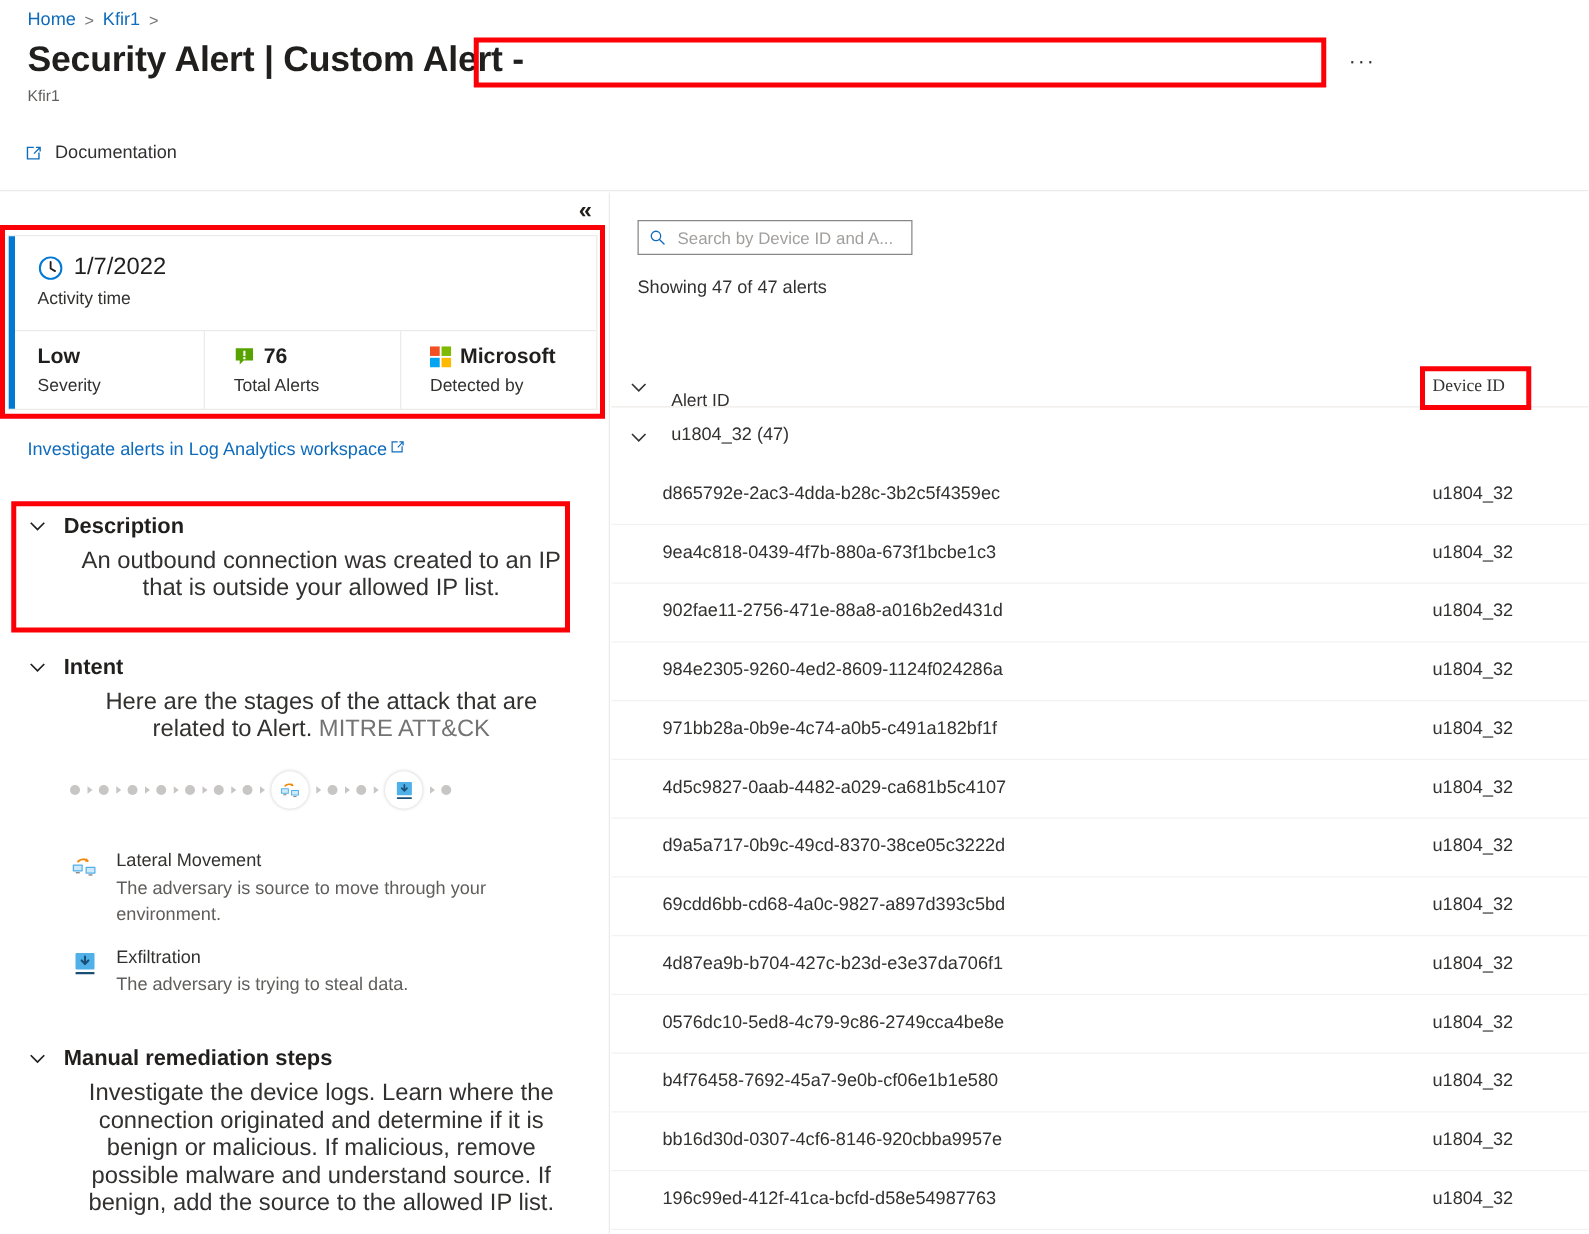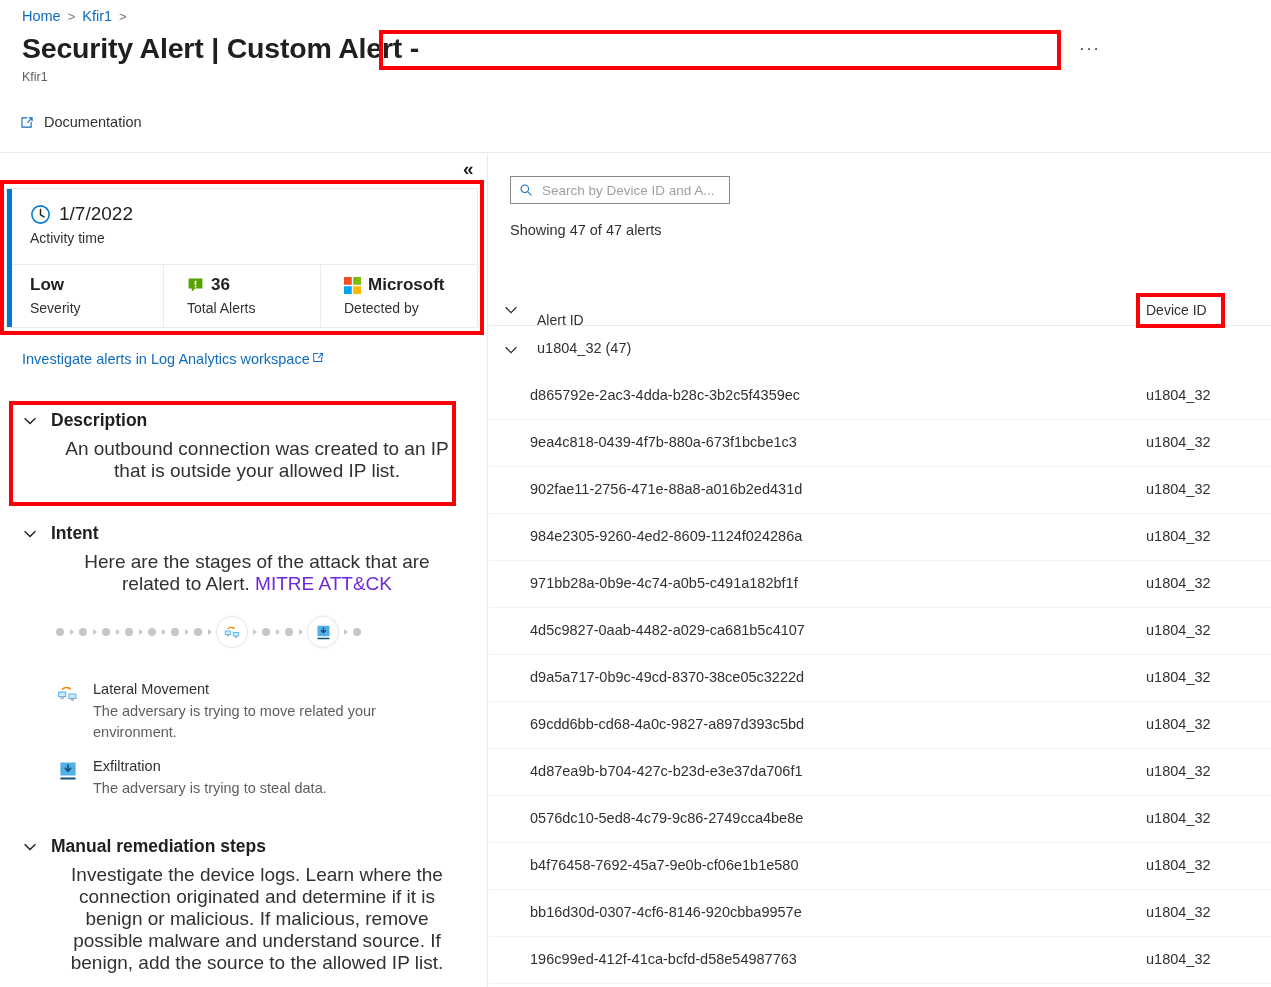--- a/index.html
+++ b/index.html
@@ -133,21 +133,21 @@
   .sec-title { font-size: 17.5px; font-weight: 600; color: #201f1e; }
   .sec-body {
     margin-left: 40px; margin-top: 7px;
     font-size: 19px; line-height: 22px; color: #323130; text-align: center;
   }
 
   .sec-description { top: 410px; }
   .redbox-desc { left: 9px; top: 401px; width: 447px; height: 105px; }
 
   .sec-intent { top: 523px; }
-  .mitre-link { color: #6d28d9; cursor: pointer; }
+  .mitre-link { color: #737373; cursor: pointer; }
 
   
   .killchain {
     position: absolute; left: 56px; top: 617px;
     width: 410px; height: 30px;
     display: flex; align-items: center;
   }
   .kc-dot {
     width: 8px; height: 8px; border-radius: 50%;
     background: #c8c6c4; flex: 0 0 auto;
@@ -208,21 +208,21 @@
     border-bottom: 1px solid #edebe9;
     display: flex; align-items: center;
   }
   .th-chev { position: absolute; left: 14px; top: 6px; }
   .th-alert {
     position: absolute; left: 48px; top: 16px;
     font-size: 14px; color: #323130;
   }
   .th-device {
     position: absolute; left: 657px; top: 6px;
-    font-size: 14px; color: #323130;
+    font-size: 14px; color: #323130; font-family: Liberation Serif, serif;
   }
   .redbox-device { left: 1136px; top: 293px; width: 89px; height: 35px; }
 
   .group-row {
     position: absolute; left: 0; top: 172px; width: 782px; height: 47px;
     display: flex; align-items: center; cursor: pointer;
   }
   .gr-chev { position: absolute; left: 14px; top: 16px; }
   .gr-label {
     position: absolute; left: 48px; top: 14px;
@@ -295,21 +295,21 @@
         <div class="sum-val">Low</div>
         <div class="sum-lbl">Severity</div>
       </div>
       <div class="sum-cell">
         <div class="sum-val">
           <svg class="alert-badge-icon" viewBox="0 0 16 16">
             <path d="M1.5 1.5h13v9.3h-7l-3 3v-3h-3z" fill="#57a300"></path>
             <rect x="7.2" y="3.4" width="1.6" height="4" fill="#fff"></rect>
             <rect x="7.2" y="8.2" width="1.6" height="1.6" fill="#fff"></rect>
           </svg>
-          <span>36</span>
+          <span>76</span>
         </div>
         <div class="sum-lbl">Total Alerts</div>
       </div>
       <div class="sum-cell">
         <div class="sum-val">
           <svg class="ms-logo" viewBox="0 0 16 16">
             <rect x="0" y="0" width="7.3" height="7.3" fill="#f25022"></rect>
             <rect x="8.7" y="0" width="7.3" height="7.3" fill="#7fba00"></rect>
             <rect x="0" y="8.7" width="7.3" height="7.3" fill="#00a4ef"></rect>
             <rect x="8.7" y="8.7" width="7.3" height="7.3" fill="#ffb900"></rect>
@@ -406,21 +406,21 @@
           <rect x="2.2" y="9.6" width="8" height="5.6" rx="0.6" fill="#50b0e8"></rect>
           <rect x="3.2" y="10.6" width="6" height="3.6" fill="#cfe9fa"></rect>
           <rect x="4.6" y="15.6" width="3.2" height="1.1" fill="#8a8886"></rect>
           <rect x="12.4" y="11.4" width="8" height="5.6" rx="0.6" fill="#50b0e8"></rect>
           <rect x="13.4" y="12.4" width="6" height="3.6" fill="#cfe9fa"></rect>
           <rect x="14.8" y="17.4" width="3.2" height="1.1" fill="#8a8886"></rect>
         </svg>
       </span>
       <div>
         <div class="stage-name">Lateral Movement</div>
-        <div class="stage-desc">The adversary is trying to move related your environment.</div>
+        <div class="stage-desc">The adversary is source to move through your environment.</div>
       </div>
     </div>
     <div class="stage-row">
       <span class="stage-icon">
         <svg viewBox="0 0 24 24">
           <rect x="4.4" y="3.4" width="15.2" height="13.2" rx="0.8" fill="#50b0e8"></rect>
           <path d="M12 6.2v5.6M9.3 9.4 12 12.2l2.7-2.8" fill="none" stroke="#1a4f75" stroke-width="1.7" stroke-linecap="round" stroke-linejoin="round"></path>
           <rect x="4.4" y="18.6" width="15.2" height="1.8" rx="0.5" fill="#1a4f75"></rect>
         </svg>
       </span>

